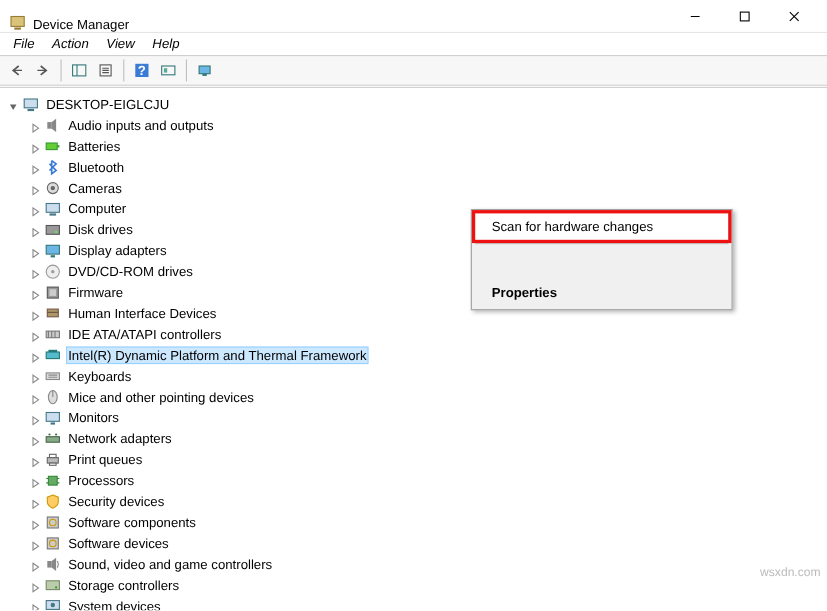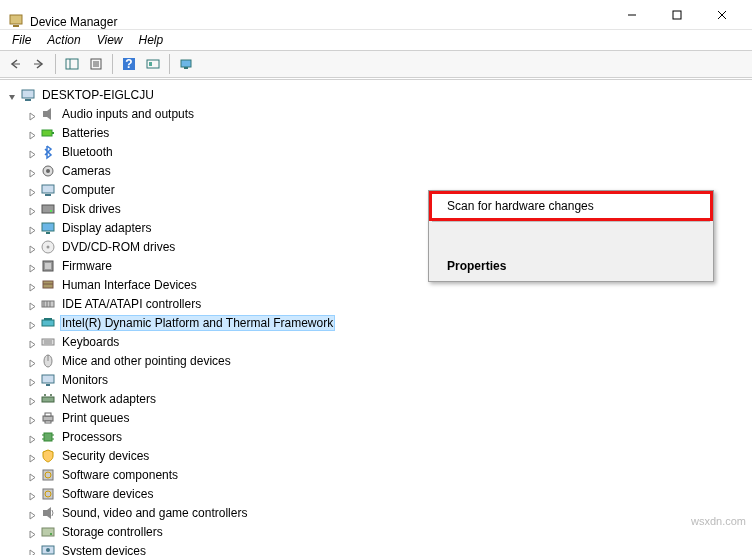--- a/index.html
+++ b/index.html
@@ -26,21 +26,21 @@
 .tree { padding: 2px 4px; }
 .node { display: flex; align-items: flex-end; height: 19px; white-space: nowrap; }
 .node.root { padding-left: 2px; }
 .node.child { padding-left: 22px; }
 .expander { width: 12px; height: 12px; display: inline-flex; align-items: center; justify-content: center; color: #777; margin-right: 2px; }
 .dev-icon { width: 16px; height: 16px; margin-right: 4px; flex-shrink:0; display:inline-flex; align-items:center; justify-content:center; }
 .node .label { padding: 1px 2px; }
 .node.selected .label { background: #cce8ff; border: 1px solid #99d1ff; padding: 0 1px; }
 
 
-.context-menu { position: absolute; top: 190px; left: 428px; background: #f0f0f0; border: 1px solid #a0a0a0; box-shadow: 2px 2px 4px rgba(0,0,0,0.3); width: 286px; padding: 2px; }
+.context-menu { position: absolute; top: 190px; left: 428px; background: #f0f0f0; border: 1px solid #a0a0a0; box-shadow: 2px 2px 4px rgba(0,0,0,0.3); width: 238px; padding: 2px; }
 .cm-item { padding: 6px 16px; font-size: 12px; }
 .cm-item.highlighted { outline: 3px solid #e11; outline-offset: -1px; background: #fff; }
 .cm-sep { height: 1px; background: #c0c0c0; margin: 2px 1px; }
 .cm-item.bold { font-weight: bold; margin-top: 31px; }
 
 .watermark { position:absolute; right:6px; bottom:28px; font-size:11px; color:#bbb; }
 </style>
 </head>
 <body>
 

